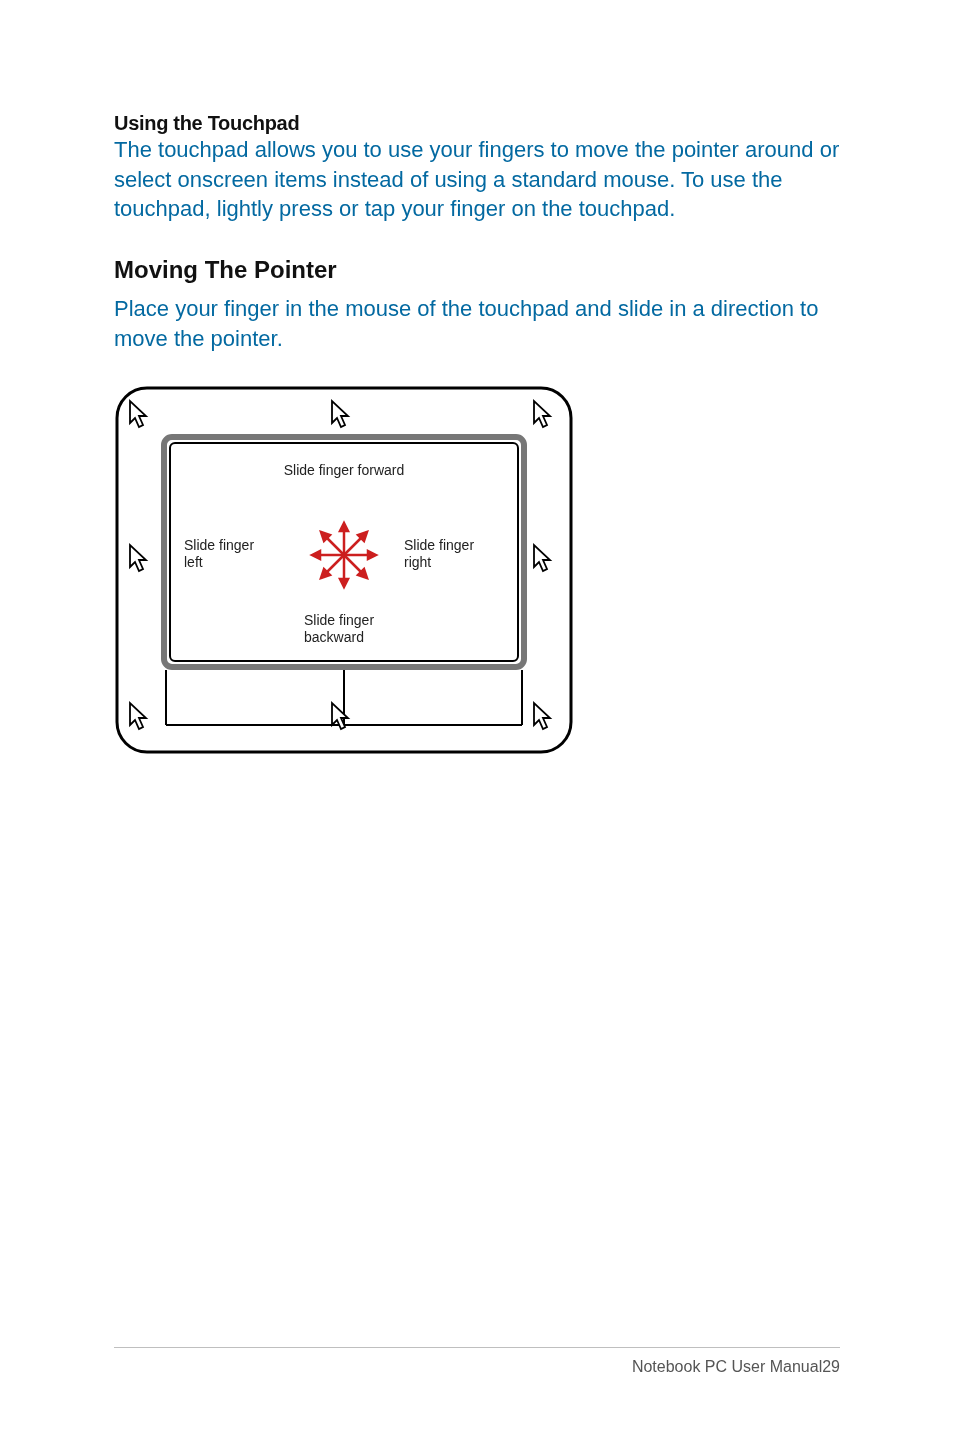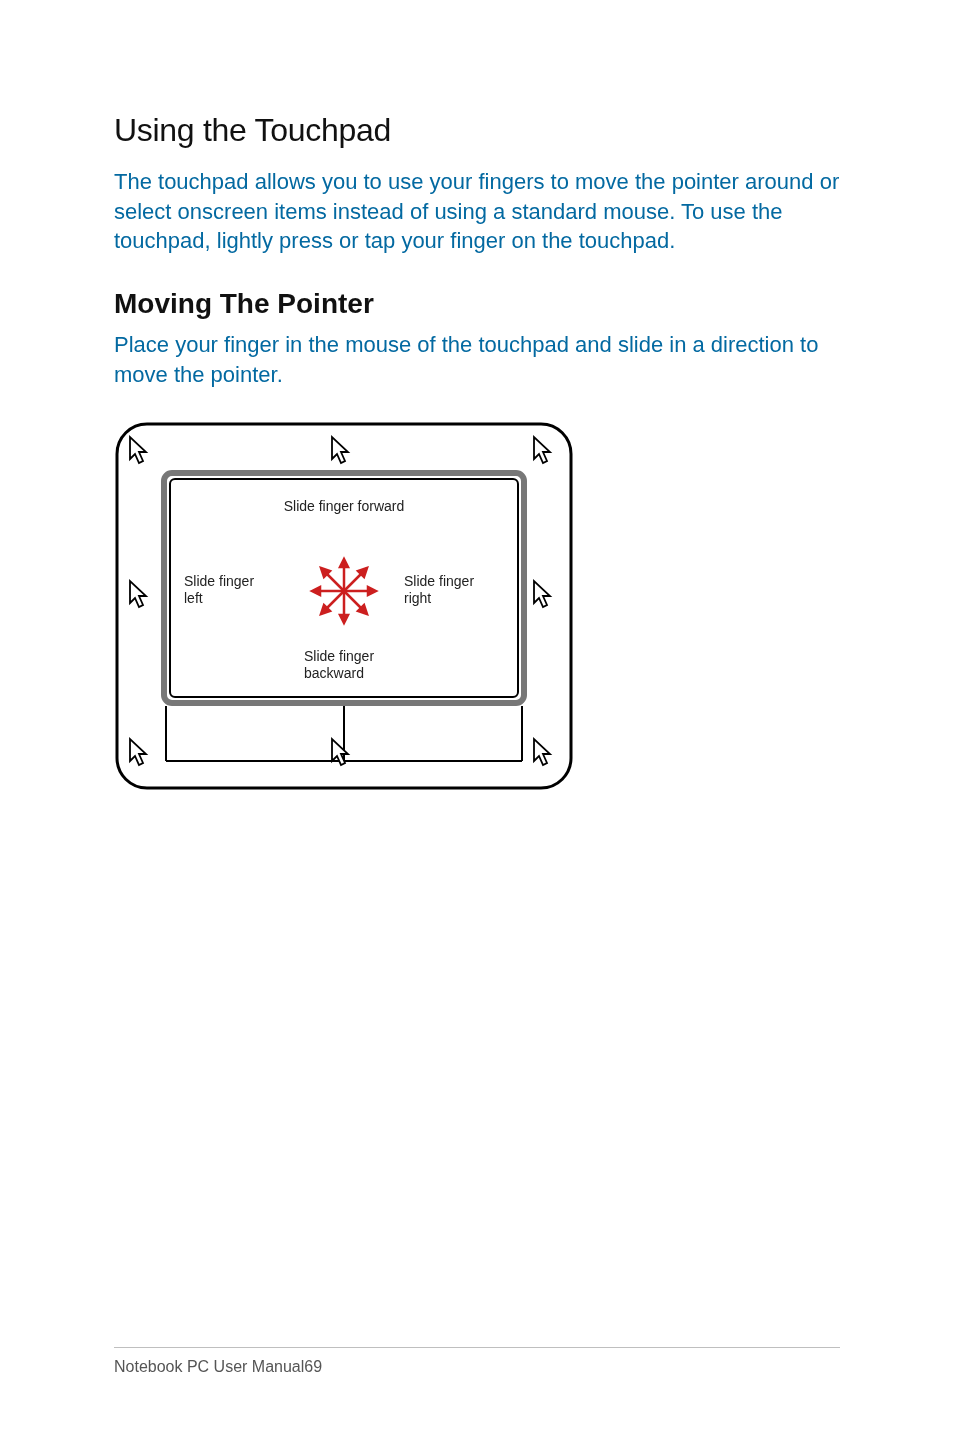--- a/index.html
+++ b/index.html
@@ -4,50 +4,49 @@
 <style>
   * { box-sizing: border-box; margin: 0; padding: 0; }
   html, body { width: 954px; height: 1438px; background: #fff; font-family: "Segoe UI", "Helvetica Neue", Arial, sans-serif; color: #222; }
   .page {
     position: relative;
     width: 954px;
     height: 1438px;
     padding: 112px 114px 0 114px;
   }
   .h1 {
-    font-size: 32px;
-    font-weight: 400;
-    margin-bottom: 18px;
+    font-size: 20px;
+    font-weight: 700;
     color: #111;
     letter-spacing: -0.3px;
   }
   .body-text {
     font-size: 22px;
     line-height: 1.35;
     color: #0369a1;
     margin-bottom: 32px;
   }
   .h2 {
-    font-size: 28px;
+    font-size: 24px;
     font-weight: 700;
     margin-bottom: 10px;
     color: #111;
   }
   .diagram-wrap {
     margin-top: 28px;
   }
   .footer {
     position: absolute;
     left: 114px;
     right: 114px;
     bottom: 62px;
     border-top: 1px solid #bfbfbf;
     padding-top: 10px;
     display: flex;
-    justify-content: flex-start;
+    justify-content: flex-end;
     font-size: 16px;
     color: #555;
   }
 </style>
 </head>
 <body>
 
 <div class="page">
 
   <h1 class="h1">Using the Touchpad</h1>
@@ -127,16 +126,16 @@
       <text x="290" y="165" font-size="14" fill="#222">Slide finger</text>
       <text x="290" y="182" font-size="14" fill="#222">right</text>
 
       <text x="190" y="240" font-size="14" fill="#222">Slide finger</text>
       <text x="190" y="257" font-size="14" fill="#222">backward</text>
     </svg>
   </div>
 
   <div class="footer">
     <span>Notebook PC User Manual</span>
-    <span>69</span>
+    <span>29</span>
   </div>
 
 </div>
 
 </body></html>

